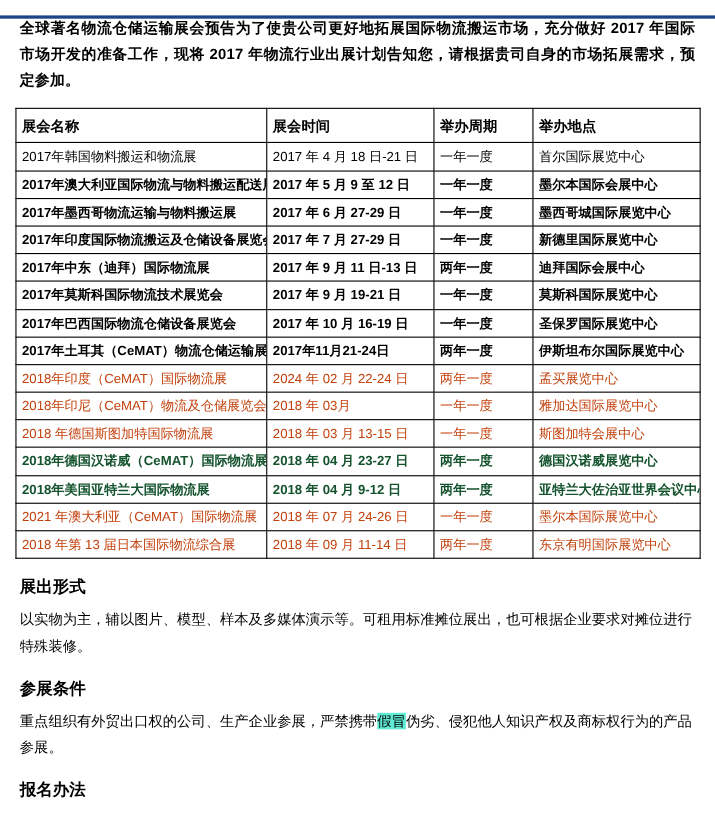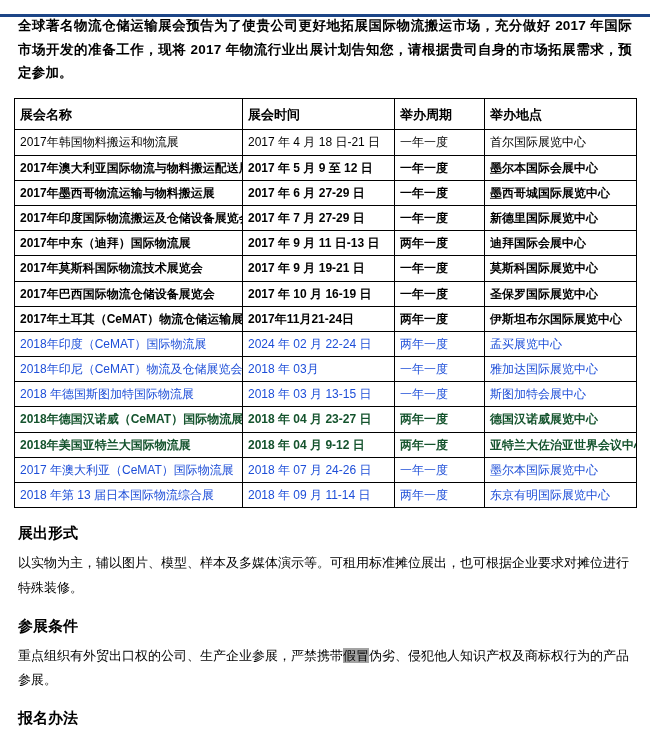--- a/index.html
+++ b/index.html
@@ -60,34 +60,34 @@
     font-size: 13px;
     text-align: left;
     height: 22px;
   }
   .col-name  { width: 228px; }
   .col-time  { width: 152px; }
   .col-cycle { width: 90px; text-align: center; }
   .col-place { width: 152px; }
   td.c-cycle { text-align: left; }
   tr.bold td { font-weight: bold; }
-  tr.blue td { color: #1d4ed8; }
+  tr.blue td { color: #c2410c; }
   tr.blue.bold td { color: #14532d; font-weight: bold; }
   .sec-head {
     font-size: 15px;
     font-weight: bold;
     margin: 16px 0 8px 4px;
   }
   .sec-body {
     font-size: 13px;
     line-height: 1.9;
     margin: 0 0 2px 4px;
   }
   .highlight {
-    background: #a3a3a3;
+    background: #5eead4;
   }
 </style>
 </head>
 <body>
 
 <div class="page">
 
   <div class="topbar"></div>
 
   <p class="intro">全球著名物流仓储运输展会预告为了使贵公司更好地拓展国际物流搬运市场，充分做好 2017 年国际市场开发的准备工作，现将 2017 年物流行业出展计划告知您，请根据贵司自身的市场拓展需求，预定参加。</p>
@@ -180,21 +180,21 @@
           <td class="c-cycle">两年一度</td>
           <td>德国汉诺威展览中心</td>
         </tr>
         <tr class="blue bold">
           <td>2018年美国亚特兰大国际物流展</td>
           <td>2018 年 04 月 9-12 日</td>
           <td class="c-cycle">两年一度</td>
           <td>亚特兰大佐治亚世界会议中心</td>
         </tr>
         <tr class="blue">
-          <td>2017 年澳大利亚（CeMAT）国际物流展</td>
+          <td>2021 年澳大利亚（CeMAT）国际物流展</td>
           <td>2018 年 07 月 24-26 日</td>
           <td class="c-cycle">一年一度</td>
           <td>墨尔本国际展览中心</td>
         </tr>
         <tr class="blue">
           <td>2018 年第 13 届日本国际物流综合展</td>
           <td>2018 年 09 月 11-14 日</td>
           <td class="c-cycle">两年一度</td>
           <td>东京有明国际展览中心</td>
         </tr>

